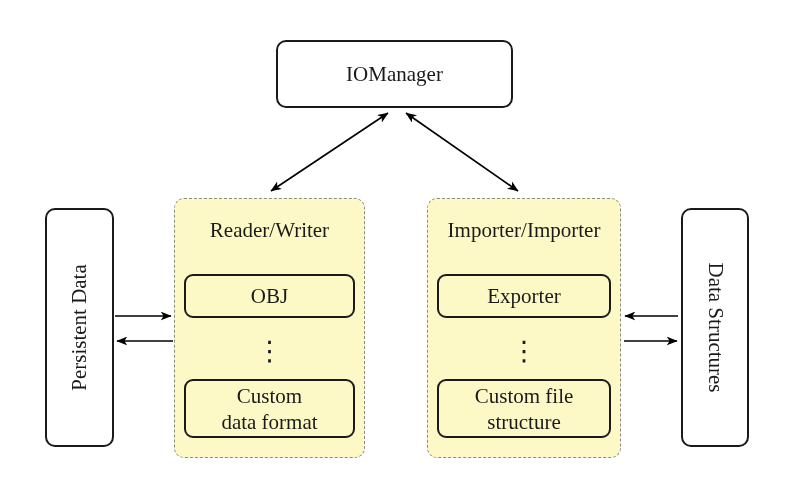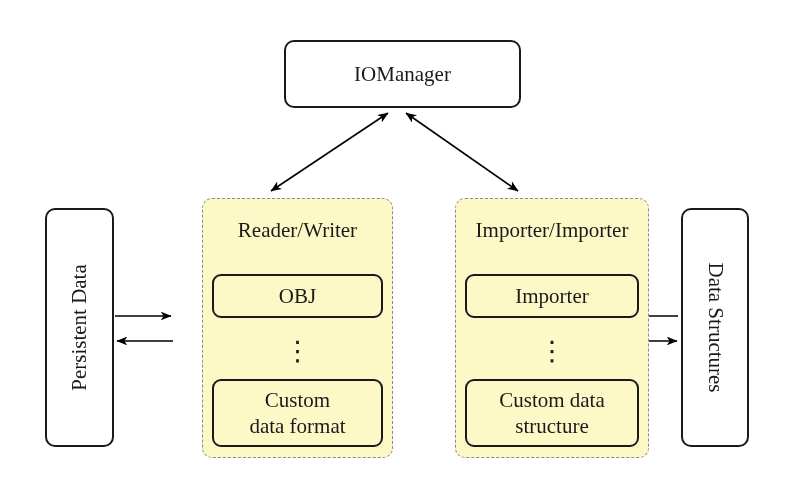--- a/index.html
+++ b/index.html
@@ -33,33 +33,32 @@
     position: absolute;
     background: var(--background);
     border: 2.5px solid var(--node-border);
     border-radius: 10px;
     display: flex;
     align-items: center;
     justify-content: center;
     font-size: 21px;
     white-space: nowrap;
   }
-  #iomanager { left: 284px; top: 40px; width: 237px; height: 68px; }
+  #iomanager { left: 276px; top: 40px; width: 237px; height: 68px; }
   #persistent-data { left: 45px; top: 208px; width: 69px; height: 239px; }
   #data-structures { left: 681px; top: 208px; width: 68px; height: 239px; }
   .rot-ccw { transform: rotate(-90deg); white-space: nowrap; }
   .rot-cw  { transform: rotate(90deg);  white-space: nowrap; }
   .group {
     position: absolute;
     top: 198px;
     height: 260px;
     background: var(--group-fill);
     border: 1.4px dashed var(--group-border);
     border-radius: 10px;
-    margin-left: 28px;
   }
   #group-reader-writer { left: 174px; width: 191px; }
   #group-importer-exporter { left: 427px; width: 194px; }
   .group-title {
     position: absolute;
     top: 18px; left: 0; right: 0;
     text-align: center;
     font-size: 21px;
     line-height: 26px;
     white-space: nowrap;
@@ -71,21 +70,21 @@
     border: 2.5px solid var(--node-border);
     border-radius: 9px;
     display: flex;
     flex-direction: column;
     justify-content: center;
     font-size: 21px;
     line-height: 26px;
     text-align: center;
   }
   .inner-top { top: 75px; height: 44px; }
-  .inner-bottom { top: 180px; height: 68px; }
+  .inner-bottom { top: 180px; height: 59px; }
   .dots {
     position: absolute;
     left: 0; right: 0;
     top: 134px;
     height: 36px;
     text-align: center;
     font-size: 27px;
     line-height: 36px;
   }
 </style>
@@ -128,22 +127,22 @@
     <div class="dots">⋮</div>
     <div class="inner-box inner-bottom">
       <span>Custom</span>
       <span>data format</span>
     </div>
   </div>
 
   <div class="group" id="group-importer-exporter">
     <div class="group-title">Importer/Importer</div>
     <div class="inner-box inner-top">
-      <span>Importer</span>
+      <span>Exporter</span>
     </div>
     <div class="dots">⋮</div>
     <div class="inner-box inner-bottom">
-      <span>Custom data</span>
+      <span>Custom file</span>
       <span>structure</span>
     </div>
   </div>
 
 </div>
 
 </body></html>

